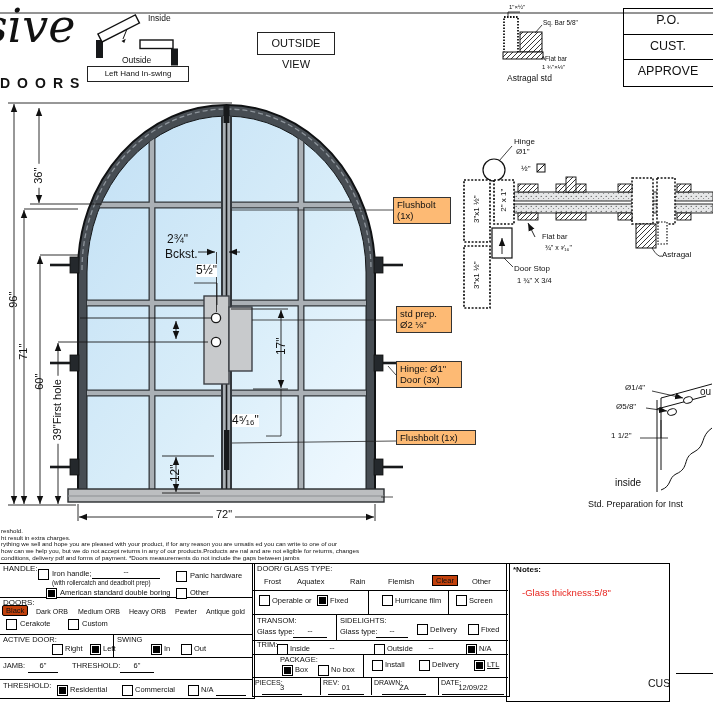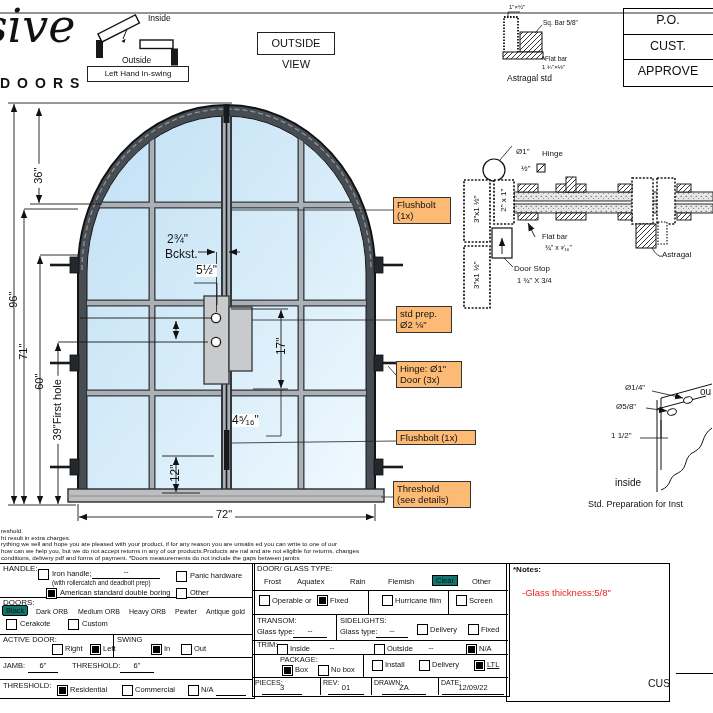--- a/index.html
+++ b/index.html
@@ -12,21 +12,21 @@
   .callout{position:absolute;border:1px solid #333;background:#fdba74;font-size:9.5px;
            line-height:1.2;padding:1px 3px;z-index:2;}
   .cb{position:absolute;width:9px;height:9px;border:1.4px solid #000;background:#fff;z-index:3;}
   .cb.on::after{content:"";position:absolute;inset:1px;background:#000;}
   .hl{position:absolute;border-top:1.5px solid #000;height:0;z-index:1;}
   .vl{position:absolute;border-left:1.5px solid #000;width:0;z-index:1;}
   .blk{position:absolute;border:1.8px solid #000;background:transparent;z-index:1;}
   .uv{position:absolute;text-align:center;border-bottom:1px solid #000;font-size:7.5px;z-index:2;height:11px;}
   .opt{font-size:7.5px;}
   .lbl{font-size:7.5px;}
-  .seltext{position:absolute;border:1.5px solid #000;border-radius:2px;padding:0 3px;font-size:7.5px;background:#0f766e;z-index:2;}
+  .seltext{position:absolute;border:1.5px solid #000;border-radius:2px;padding:0 3px;font-size:7.5px;background:#c2410c;z-index:2;}
   .fp{font-size:6.2px;line-height:6.7px;white-space:nowrap;}
   .note-red{color:#e8251f;}
 </style>
 </head>
 <body>
 
 <div id="page">
 
 <svg width="713" height="713" viewBox="0 0 713 713">
   <defs>
@@ -249,26 +249,22 @@
 </div>
 <div class="callout" style="left:396px;top:306px;width:48px;">
   <div>std prep.</div>
   <div>Ø2 ⅛"</div>
 </div>
 <div class="callout" style="left:396px;top:361px;width:58px;">
   <div>Hinge: Ø1"</div>
   <div>Door (3x)</div>
 </div>
 <div class="callout" style="left:396px;top:430px;width:72px;">Flushbolt (1x)</div>
-<div class="callout" style="left:393px;top:481px;width:70px;">
-  <div>Threshold</div>
-  <div>(see details)</div>
-</div>
-
-<div class="t" style="left:514px;top:150px;font-size:8px;margin-left:28px;">Hinge</div>
+
+<div class="t" style="left:514px;top:138px;font-size:8px;">Hinge</div>
 <div class="t" style="left:516px;top:148px;font-size:8px;">Ø1"</div>
 <div class="t r" style="left:455px;top:205px;width:44px;font-size:8px;">3"x1 ½"</div>
 <div class="t r" style="left:455px;top:271px;width:44px;font-size:8px;">3"x1 ½"</div>
 <div class="t r" style="left:482px;top:196px;width:44px;font-size:8px;">2" x 1"</div>
 <div class="t" style="left:521px;top:165px;font-size:8px;">½"</div>
 <div class="t" style="left:542px;top:233px;font-size:7.5px;">Flat bar</div>
 <div class="t" style="left:545px;top:244px;font-size:7px;">¾" x ³⁄₁₆"</div>
 <div class="t" style="left:514px;top:265px;font-size:8px;">Door Stop</div>
 <div class="t" style="left:517px;top:277px;font-size:7.5px;">1 ¾" X 3/4</div>
 <div class="t" style="left:662px;top:251px;font-size:8px;">Astragal</div>

